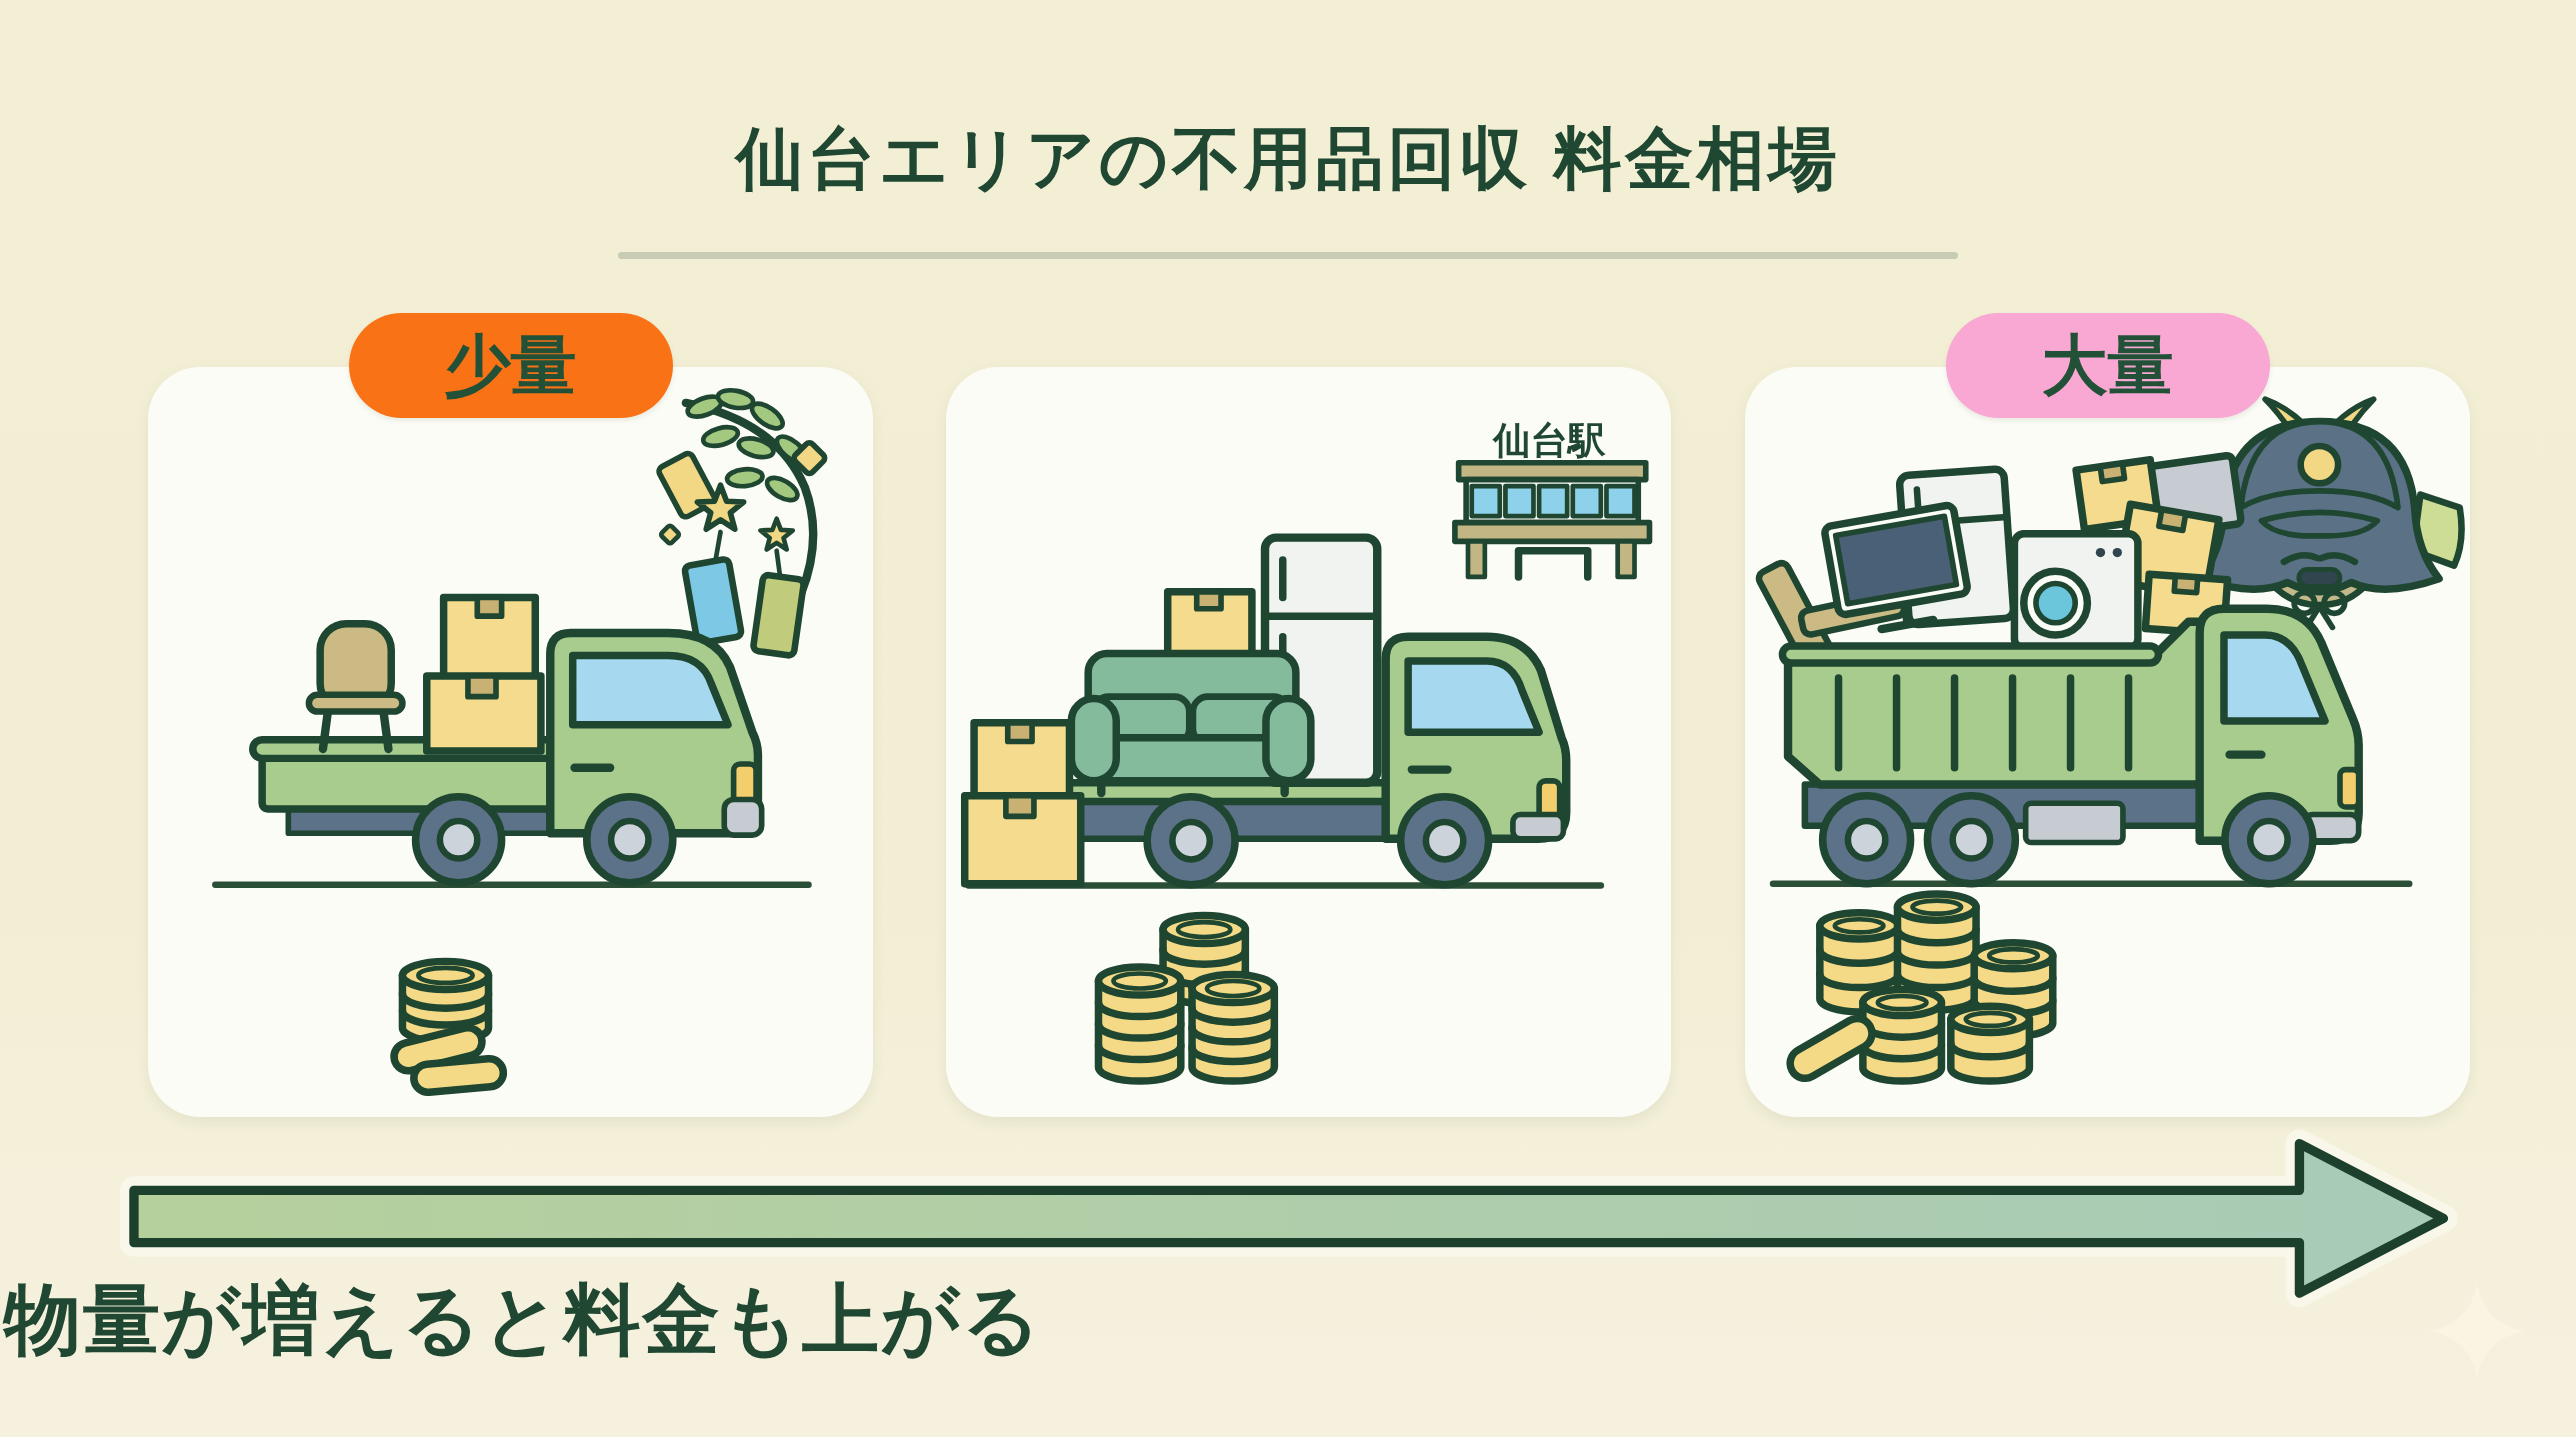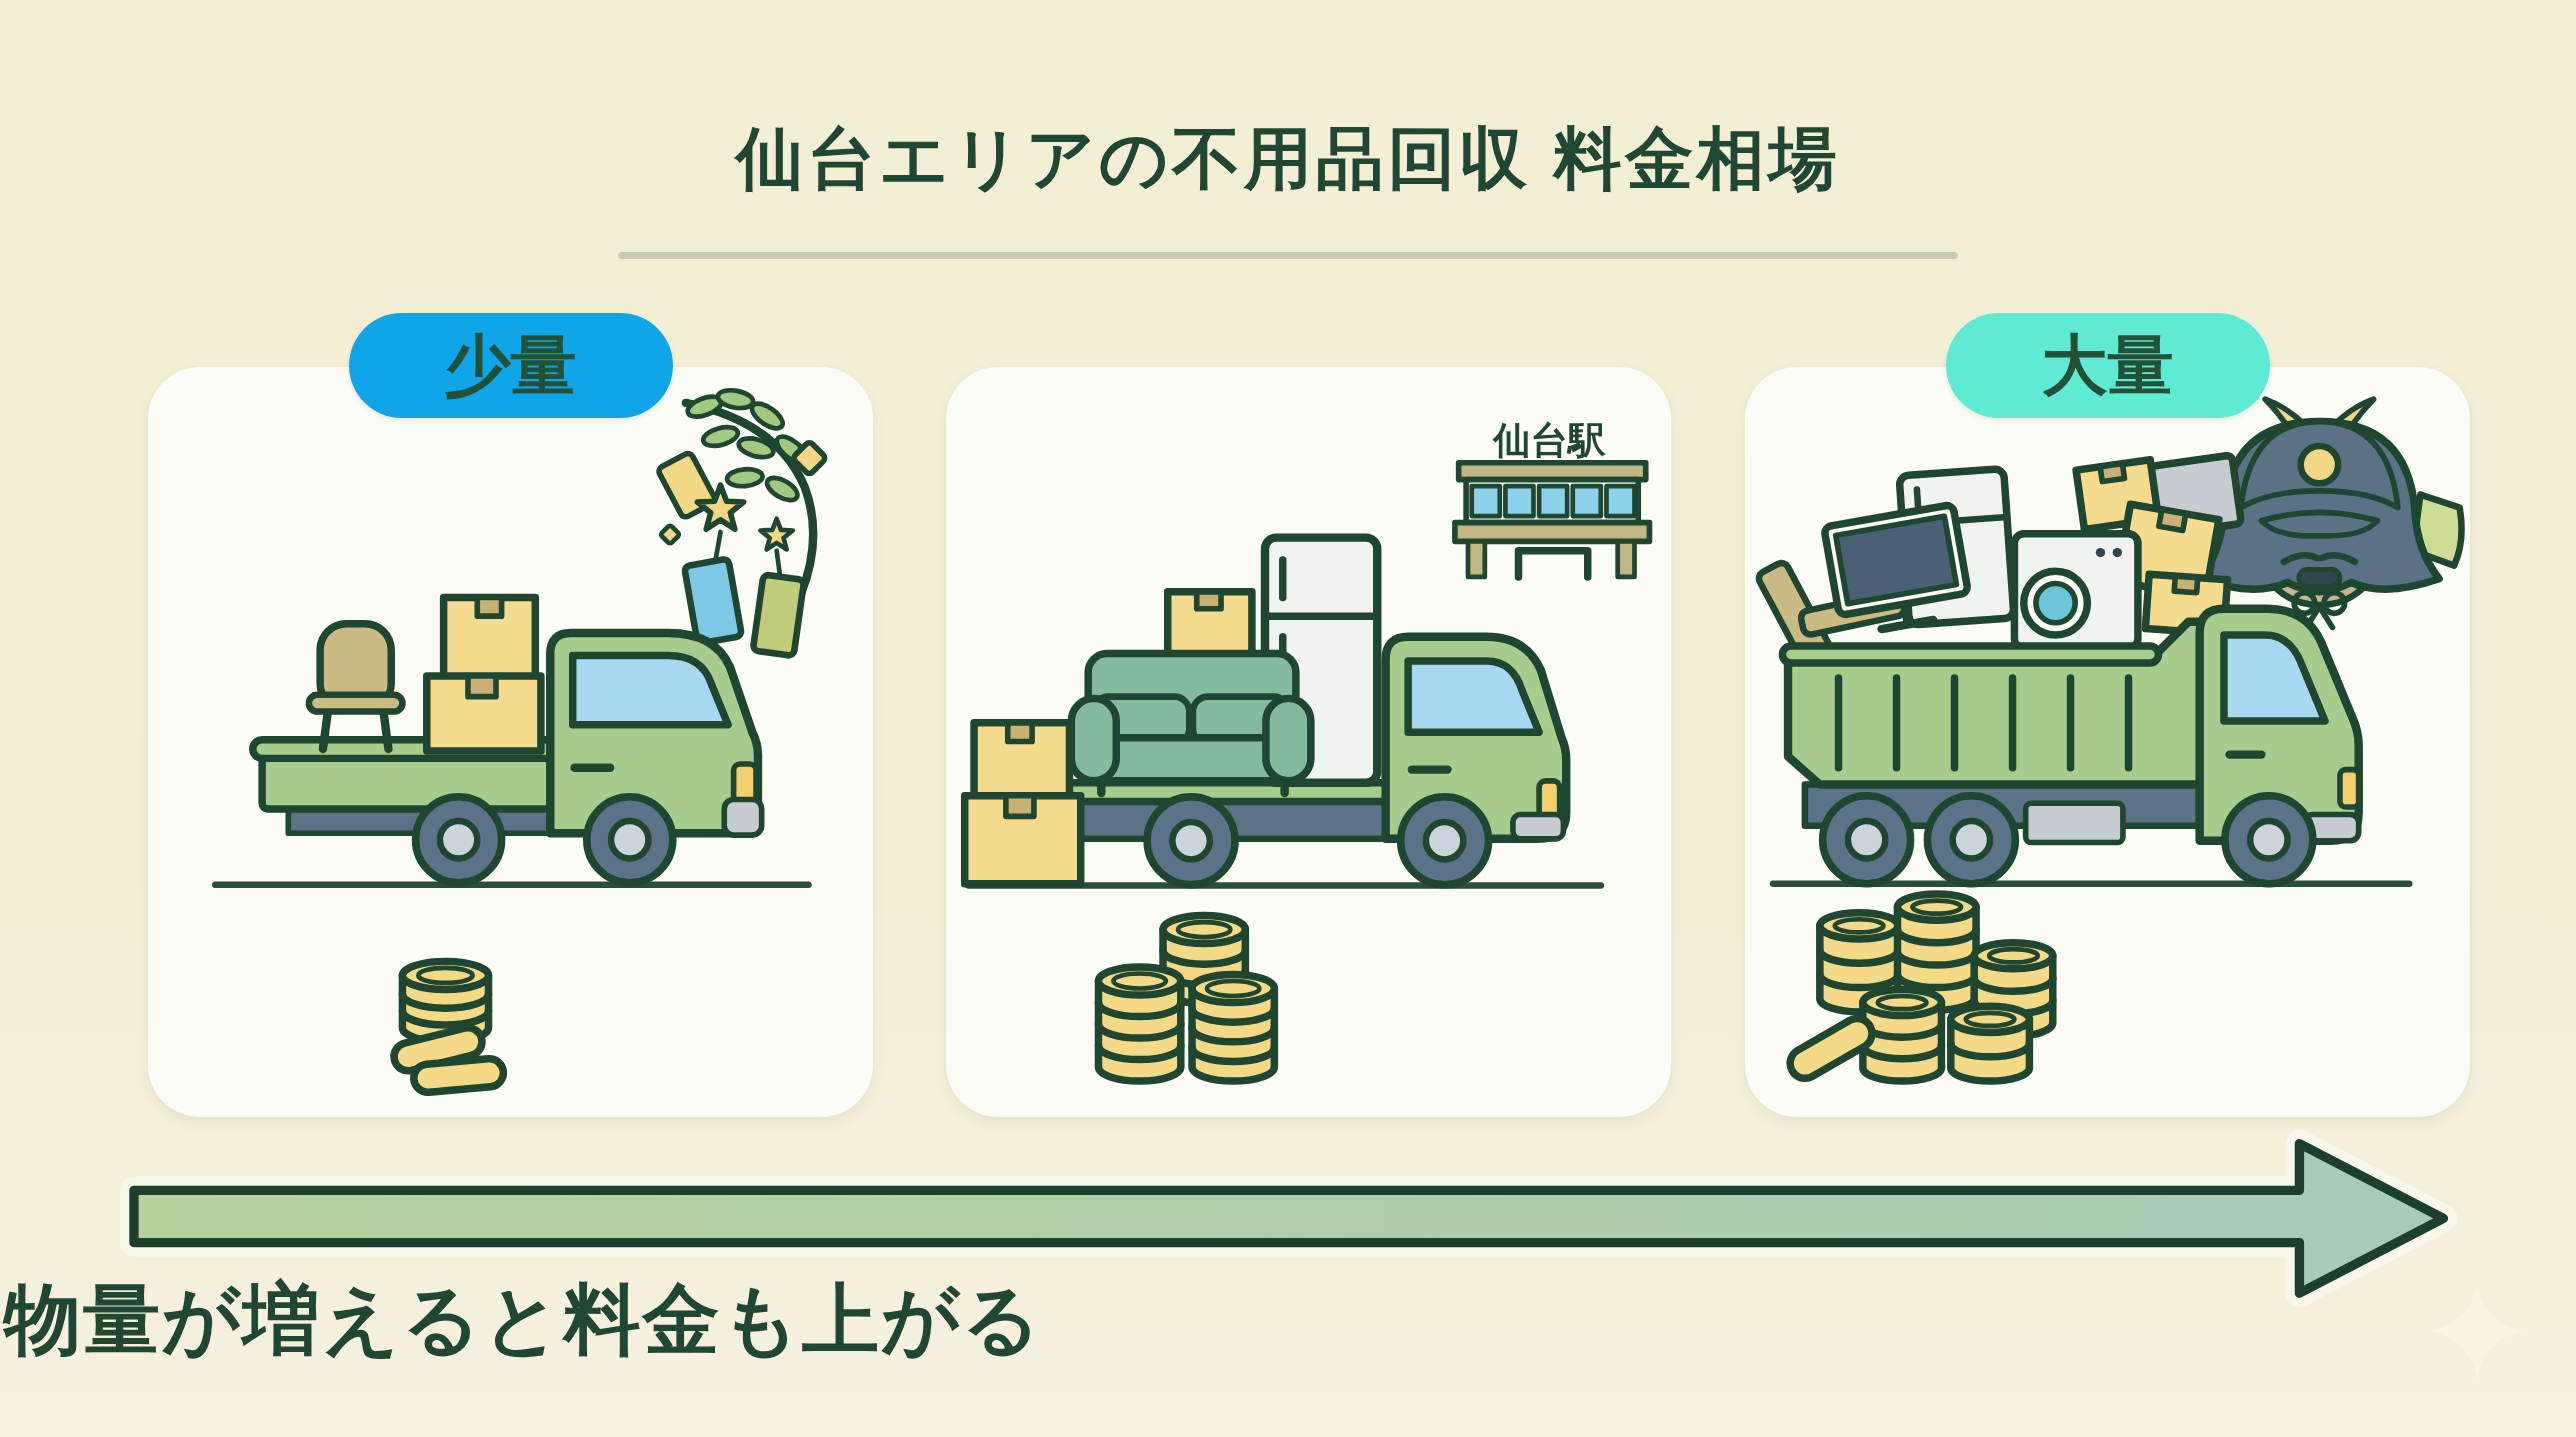--- a/index.html
+++ b/index.html
@@ -22,21 +22,21 @@
     box-shadow:0 5.6px 13px rgba(80,90,50,0.08);
   }
   .card-1{left:148px;} .card-2{left:946px;} .card-3{left:1745px;}
   .badge{
     position:absolute; top:-54px; left:50%; transform:translateX(-50%);
     width:324px; height:105px; border-radius:54px;
     display:flex; align-items:center; justify-content:center;
     font-size:66px; font-weight:900; color:#235138;
     box-shadow:0 2.8px 5.6px rgba(80,90,50,0.10);
   }
-  .badge-1{background:#0ea5e9;font-family:Liberation Mono, monospace;} .badge-2{background:#A4CE8C;} .badge-3{background:#5eead4;}
+  .badge-1{background:#f97316;font-family:Liberation Mono, monospace;} .badge-2{background:#A4CE8C;} .badge-3{background:#f9a8d4;}
   .scene{position:absolute; left:0; top:0; width:725px; height:750px;}
   .arrow-svg{position:absolute; left:112px; top:1123px;}
   .caption{
     position:absolute; top:1269px; left:4px; width:100%;
     font-size:77px; font-weight:900; color:#1F4732; letter-spacing:1.9px;
   }
   .sparkle-svg{position:absolute; left:2430px; top:1284px;}
 
   
   .ol{stroke:#1E4630; stroke-linejoin:round; stroke-linecap:round;}

